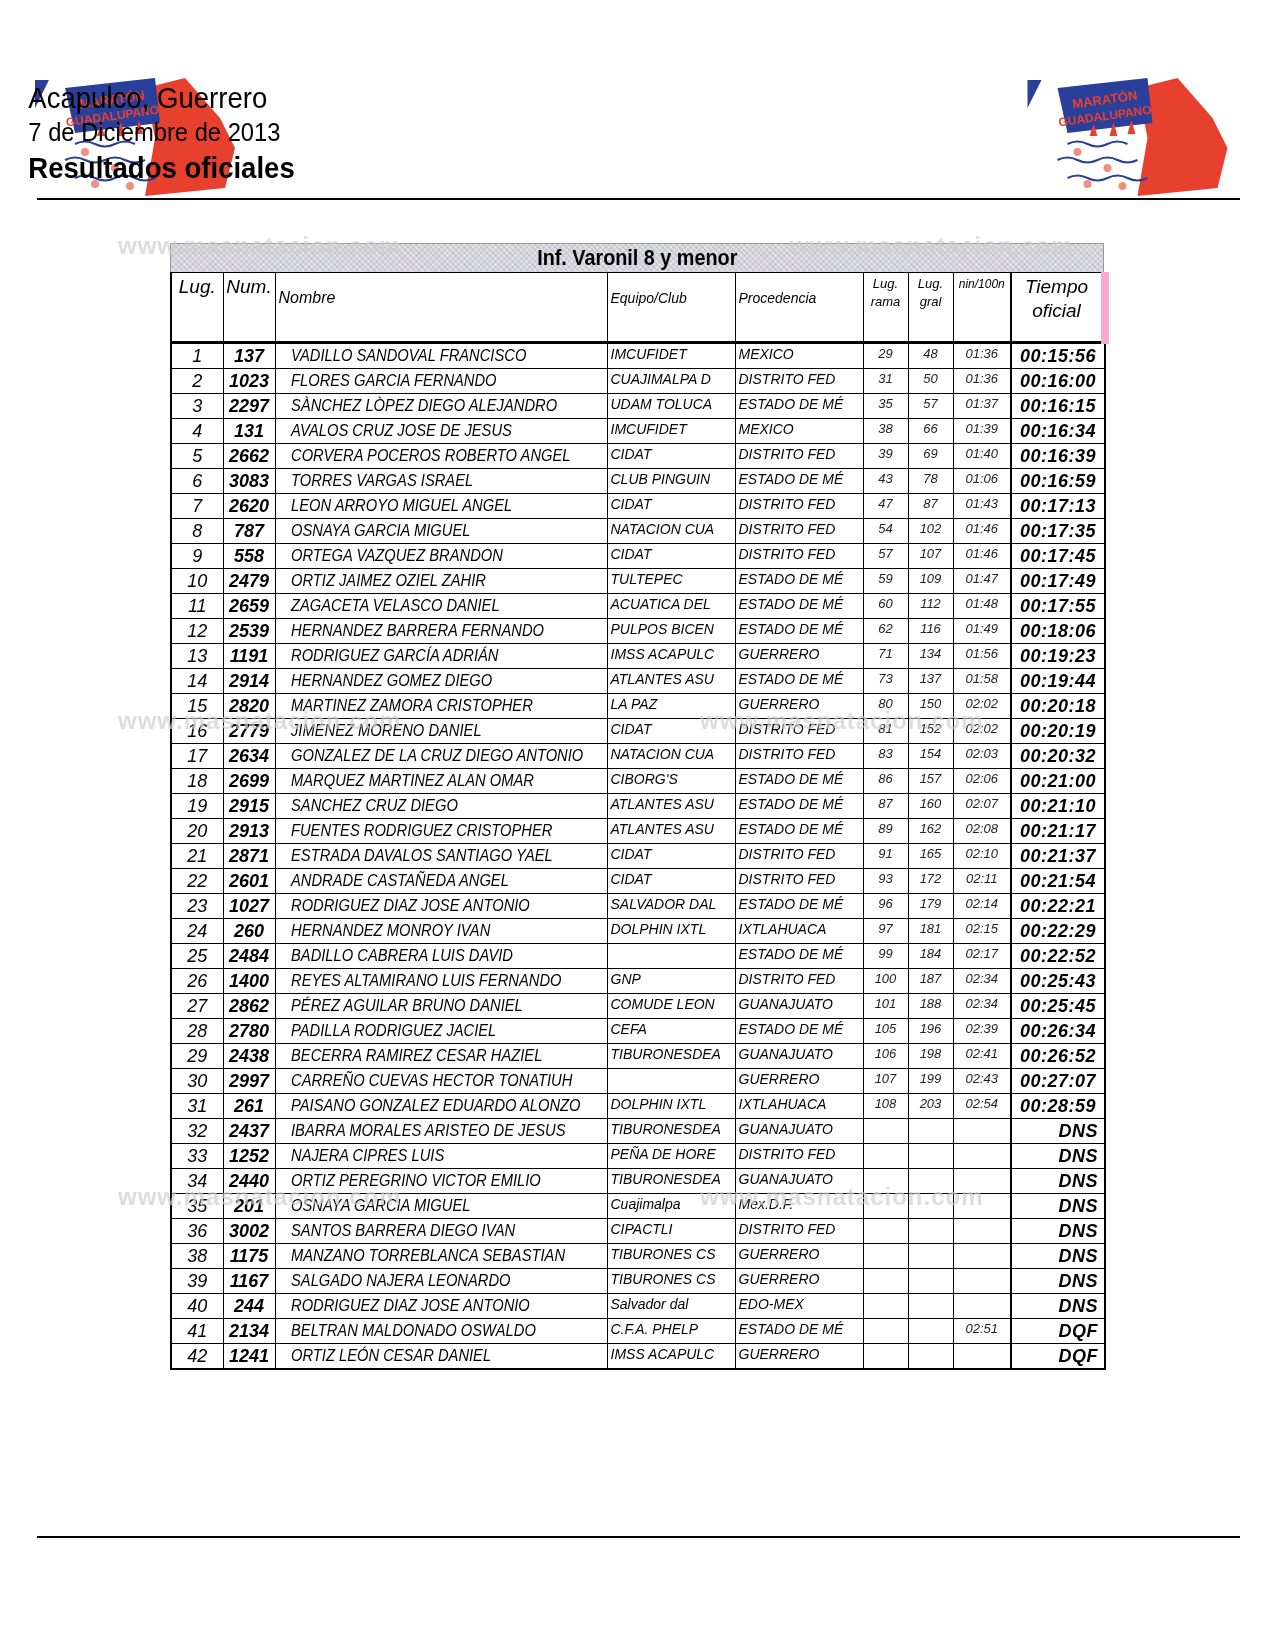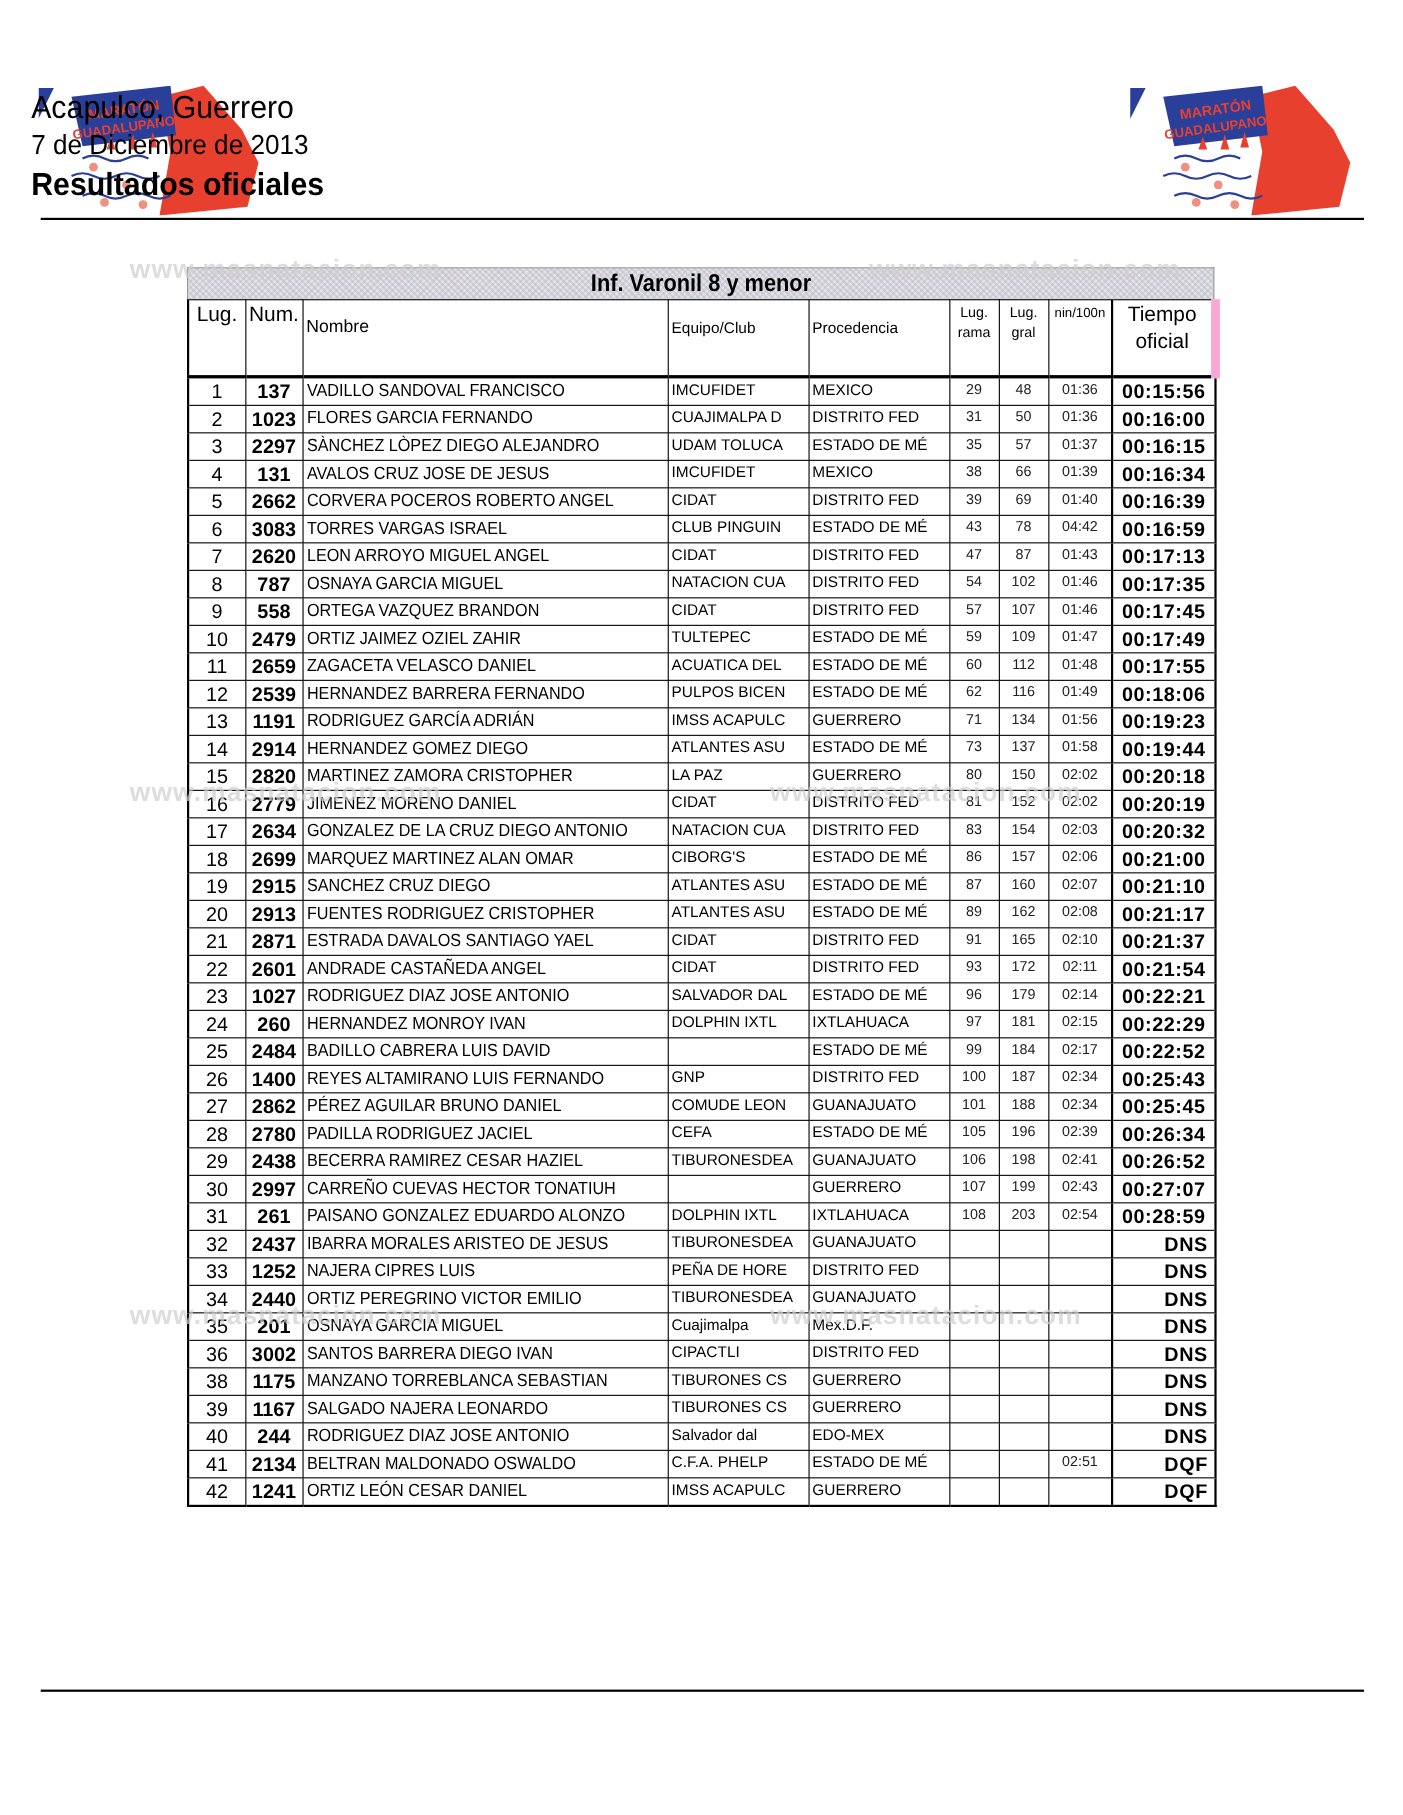--- a/index.html
+++ b/index.html
@@ -33,32 +33,32 @@
   .category-bar {
     height: 28px; border: 1px solid #999; border-bottom: none;
     background-color: #e4e4e4;
     background-image:
       repeating-linear-gradient(45deg, rgba(200,160,200,0.35) 0 2px, transparent 2px 4px),
       repeating-linear-gradient(-45deg, rgba(160,200,200,0.35) 0 2px, transparent 2px 4px);
     text-align: center; font-weight: bold; font-size: 22px; line-height: 28px;
   }
   .category-bar span { display: inline-block; transform: scaleX(0.9); }
 
-  table { border-collapse: collapse; width: 934px; table-layout: fixed; }
+  table { border-collapse: collapse; width: 934px; table-layout: fixed; font-style: italic; }
   th, td { border: 1px solid #000; padding: 0; white-space: nowrap; overflow: hidden; }
   thead th { font-weight: normal; vertical-align: top; height: 52px; border-bottom: 3px solid #000; }
   thead { border-left: 2px solid #000; border-right: 2px solid #000; }
   .th-big { font-size: 19px; text-align: center; line-height: 24px; padding-top: 2px; }
   .th-small { font-size: 14px; text-align: left; padding-left: 3px; padding-top: 16px; line-height: 18px; }
   .th-tiny { font-size: 13px; text-align: center; line-height: 18px; padding-top: 2px; }
   tbody td { height: 24px; font-size: 17px; line-height: 24px; }
   tbody tr:last-child td { border-bottom: 2px solid #000; }
   td.c-lug { text-align: center; font-size: 18px; border-left: 2px solid #000; }
   td.c-num { text-align: center; font-weight: bold; font-size: 18px; }
-  td.c-name { padding-left: 3px; font-size: 16px; }
+  td.c-name { padding-left: 15px; font-size: 16px; }
   td.c-club, td.c-proc { padding-left: 3px; font-size: 14px; vertical-align: top; line-height: 20px; }
   td.c-rama, td.c-gral, td.c-pace { text-align: center; font-size: 13px; vertical-align: top; line-height: 20px; color: #222; }
   td.c-time { text-align: center; font-weight: bold; font-size: 18px; border-left: 2px solid #000; border-right: 2px solid #000; letter-spacing: 0.5px; }
   td.c-time.status { text-align: right; padding-right: 6px; margin-left: 18px; }
   .nm { display: inline-block; transform: scaleX(0.92); transform-origin: left center; }
 </style>
 </head>
 <body>
 
 <div class="logo logo-left">
@@ -202,21 +202,21 @@
           <td class="c-time"><span>00:16:39</span></td>
         </tr>
         <tr>
           <td class="c-lug"><span>6</span></td>
           <td class="c-num"><span>3083</span></td>
           <td class="c-name"><span class="nm">TORRES VARGAS ISRAEL</span></td>
           <td class="c-club"><span>CLUB PINGUIN</span></td>
           <td class="c-proc"><span>ESTADO DE MÉ</span></td>
           <td class="c-rama"><span>43</span></td>
           <td class="c-gral"><span>78</span></td>
-          <td class="c-pace"><span>04:42</span></td>
+          <td class="c-pace"><span>01:06</span></td>
           <td class="c-time"><span>00:16:59</span></td>
         </tr>
         <tr>
           <td class="c-lug"><span>7</span></td>
           <td class="c-num"><span>2620</span></td>
           <td class="c-name"><span class="nm">LEON ARROYO MIGUEL ANGEL</span></td>
           <td class="c-club"><span>CIDAT</span></td>
           <td class="c-proc"><span>DISTRITO FED</span></td>
           <td class="c-rama"><span>47</span></td>
           <td class="c-gral"><span>87</span></td>

